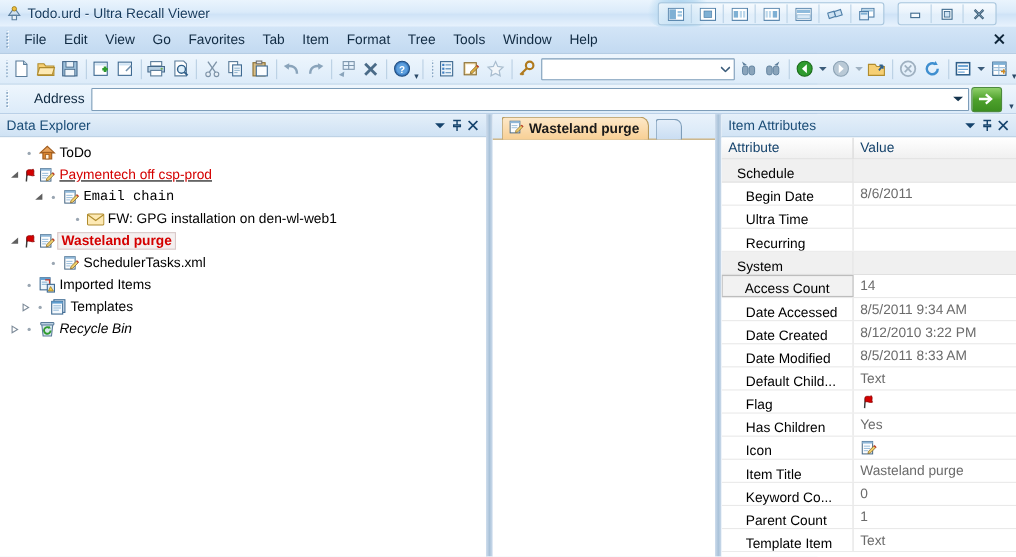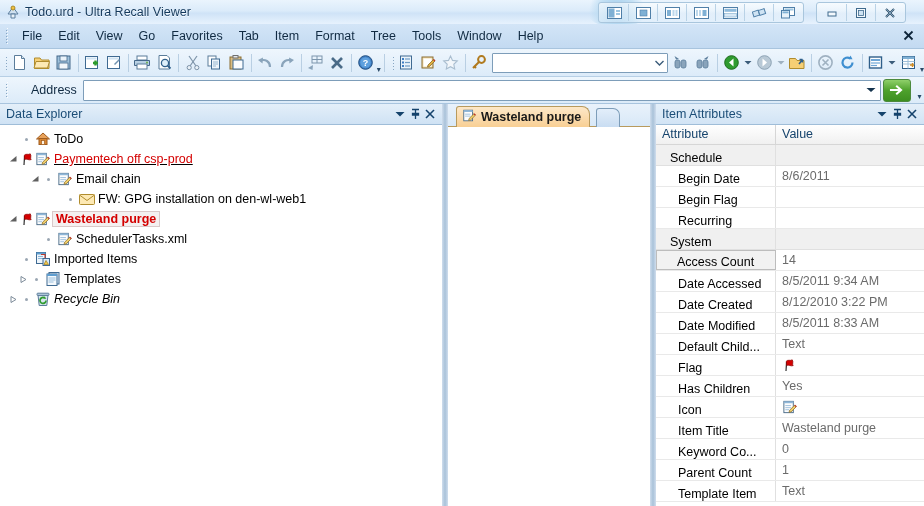--- a/index.html
+++ b/index.html
@@ -701,21 +701,21 @@
                 <path d="M3.5 7 h6"></path>
                 <path d="M3.5 9.2 h6"></path>
                 <path d="M3.5 11.4 h4"></path>
               </g>
               <path d="M8 12 L13.5 6.5 L15.2 8.2 L9.7 13.7 L7.5 14.2 Z" fill="#f0cf6a" stroke="#8a6d30" stroke-width="0.8"></path>
               <path d="M13.5 6.5 L15.2 8.2" stroke="#c0392b" stroke-width="1.4"></path>
             </svg>
           </span>
           <span class="tree-label red">Paymentech off csp-prod</span>
         </div>
-        <div class="tree-row" style="padding-left: 30px;">
+        <div class="tree-row" style="padding-left: 30px; font-family: Liberation Mono, monospace;">
           <span class="tree-expander">
             <svg width="9" height="9" viewBox="0 0 9 9">
               <path d="M1 6.5 L7.5 6.5 L7.5 1" fill="#2b2b2b" opacity="0.75"></path>
             </svg>
           </span>
           <span class="tree-flag">
             <span style="width:3px;height:3px;background:#9aa6b2;border-radius:50%;display:block"></span>
           </span>
           <span class="tree-icon">
             <svg width="16" height="16" viewBox="0 0 17 17">
@@ -922,21 +922,21 @@
           <div class="attr-row">
             <div class="c1">
               <span>Begin Date</span>
             </div>
             <div class="c2">
               <span>8/6/2011</span>
             </div>
           </div>
           <div class="attr-row">
             <div class="c1">
-              <span>Begin Flag</span>
+              <span>Ultra Time</span>
             </div>
             <div class="c2">
               <span></span>
             </div>
           </div>
           <div class="attr-row">
             <div class="c1">
               <span>Recurring</span>
             </div>
             <div class="c2">

